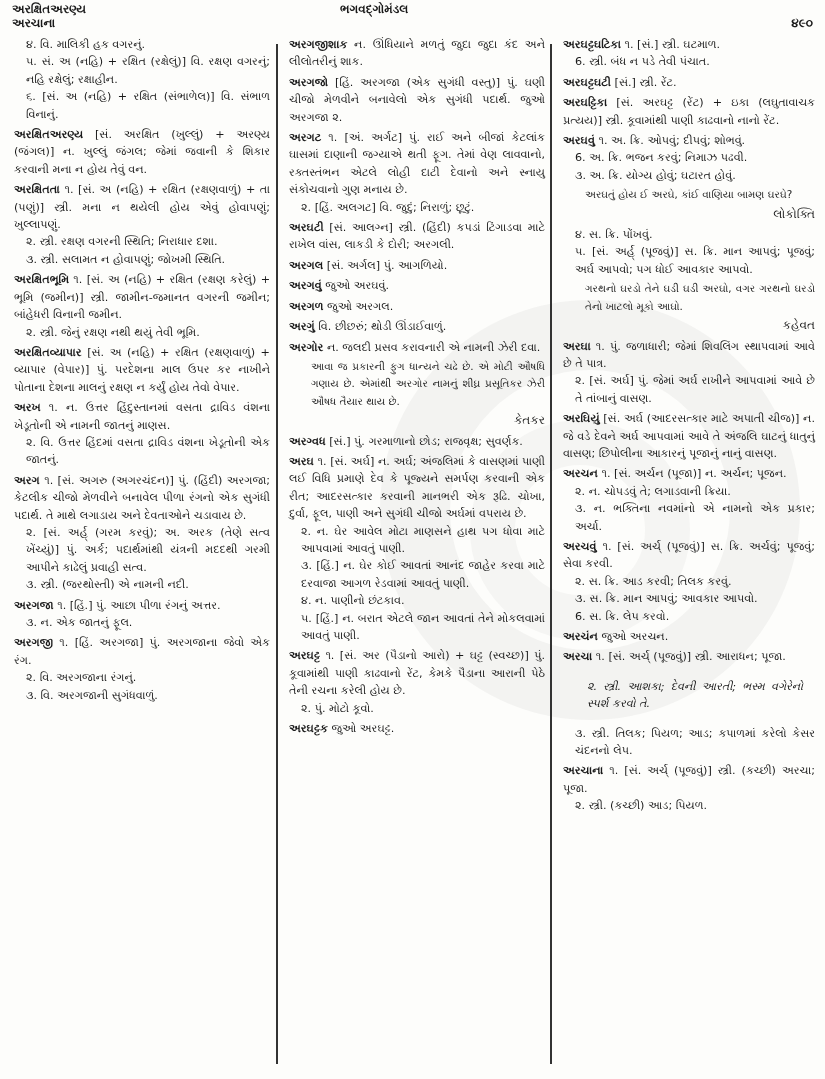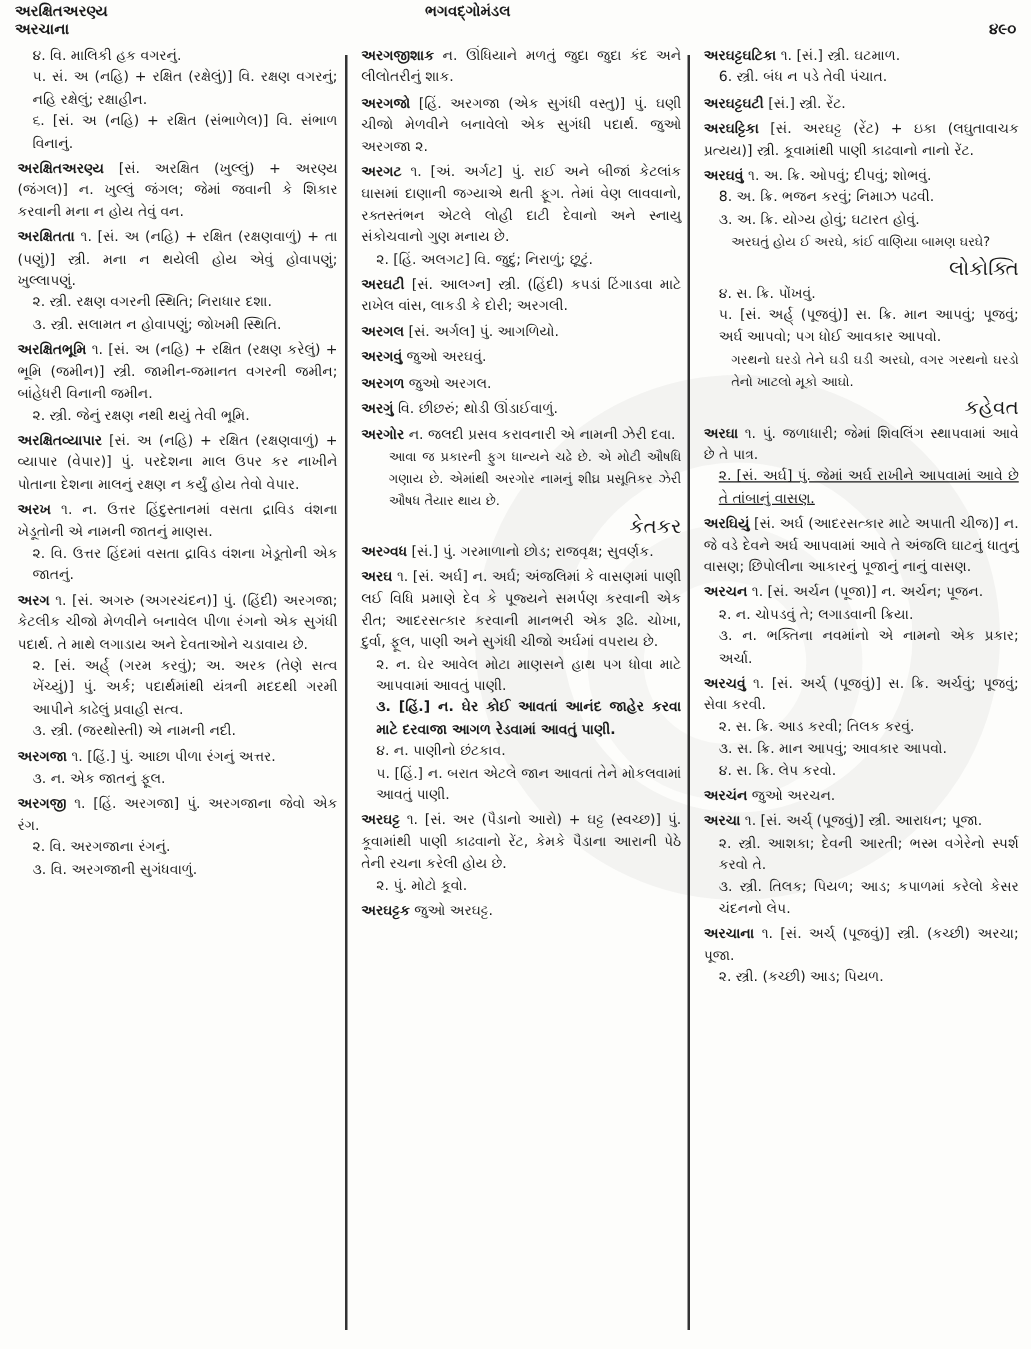--- a/index.html
+++ b/index.html
@@ -16,21 +16,21 @@
   .col1{left:14px;width:256px;}
   .col2{left:289px;width:256px;}
   .col3{left:563px;width:252px;}
   .rule{position:absolute;top:44px;width:2px;background:#333;}
   .rule1{left:276px;height:1020px;}
   .rule2{left:550px;height:1020px;}
   .entry{margin:0 0 3px 0;text-align:justify;}
   .entry .hw{font-weight:bold;}
   .sub{padding-left:12px;margin:0;text-align:justify;}
   .quote{padding-left:22px;font-size:10.4px;margin:2px 0;}
-  .quote-src{text-align:right;font-size:16px;}
+  .quote-src{text-align:right;font-size:12px;}
 </style>
 </head>
 <body>
 
 <div class="page">
   <div class="watermark"></div>
   <div class="watermark2"></div>
 
   <div class="header">
     <span class="guide-left">અરક્ષિતઅરણ્ય</span>
@@ -112,21 +112,21 @@
         <p class="" style="margin: 0px;"><span class="hw">અરગોર</span> <span>ન. જલદી પ્રસવ કરાવનારી એ નામની ઝેરી દવા.</span></p>
         <div class="quote">આવા જ પ્રકારની ફુગ ધાન્યને ચઢે છે. એ મોટી ઔષધિ ગણાય છે. એમાંથી અરગોર નામનું શીઘ્ર પ્રસૂતિકર ઝેરી ઔષધ તૈયાર થાય છે.</div>
         <div class="quote-src">કેતકર</div>
       </div>
       <div class="entry">
         <p class="" style="margin: 0px;"><span class="hw">અરગ્વધ</span> <span>[સં.] પું. ગરમાળાનો છોડ; રાજવૃક્ષ; સુવર્ણક.</span></p>
       </div>
       <div class="entry">
         <p class="" style="margin: 0px;"><span class="hw">અરઘ</span> <span>૧. [સં. અર્ઘ] ન. અર્ઘ; અંજલિમાં કે વાસણમાં પાણી લઈ વિધિ પ્રમાણે દેવ કે પૂજ્યને સમર્પણ કરવાની એક રીત; આદરસત્કાર કરવાની માનભરી એક રૂઢિ. ચોખા, દુર્વા, ફૂલ, પાણી અને સુગંધી ચીજો અર્ઘમાં વપરાય છે.</span></p>
         <p class="sub" style="margin: 0px;"><span>૨. ન. ઘેર આવેલ મોટા માણસને હાથ પગ ધોવા માટે આપવામાં આવતું પાણી.</span></p>
-        <p class="sub" style="margin: 0px; font-weight: bold;"><span>૩. [હિં.] ન. ઘેર કોઈ આવતાં આનંદ જાહેર કરવા માટે દરવાજા આગળ રેડવામાં આવતું પાણી.</span></p>
+        <p class="sub" style="margin: 0px;"><span>૩. [હિં.] ન. ઘેર કોઈ આવતાં આનંદ જાહેર કરવા માટે દરવાજા આગળ રેડવામાં આવતું પાણી.</span></p>
         <p class="sub" style="margin: 0px;"><span>૪. ન. પાણીનો છંટકાવ.</span></p>
         <p class="sub" style="margin: 0px;"><span>૫. [હિં.] ન. બરાત એટલે જાન આવતાં તેને મોકલવામાં આવતું પાણી.</span></p>
       </div>
       <div class="entry">
         <p class="" style="margin: 0px;"><span class="hw">અરઘટ્ટ</span> <span>૧. [સં. અર (પૈડાનો આરો) + ઘટ્ટ (સ્વચ્છ)] પું. કૂવામાંથી પાણી કાઢવાનો રેંટ, કેમકે પૈડાના આરાની પેઠે તેની રચના કરેલી હોય છે.</span></p>
         <p class="sub" style="margin: 0px;"><span>૨. પું. મોટો કૂવો.</span></p>
       </div>
       <div class="entry">
         <p class="" style="margin: 0px;"><span class="hw">અરઘટ્ટક</span> <span>જુઓ અરઘટ્ટ.</span></p>
       </div>
@@ -137,55 +137,55 @@
         <p class="sub" style="margin: 0px;"><span>6. સ્ત્રી. બંધ ન પડે તેવી પંચાત.</span></p>
       </div>
       <div class="entry">
         <p class="" style="margin: 0px;"><span class="hw">અરઘટ્ટઘટી</span> <span>[સં.] સ્ત્રી. રેંટ.</span></p>
       </div>
       <div class="entry">
         <p class="" style="margin: 0px;"><span class="hw">અરઘટ્ટિકા</span> <span>[સં. અરઘટ્ટ (રેંટ) + ઇકા (લઘુતાવાચક પ્રત્યય)] સ્ત્રી. કૂવામાંથી પાણી કાઢવાનો નાનો રેંટ.</span></p>
       </div>
       <div class="entry">
         <p class="" style="margin: 0px;"><span class="hw">અરઘવું</span> <span>૧. અ. ક્રિ. ઓપવું; દીપવું; શોભવું.</span></p>
-        <p class="sub" style="margin: 0px;"><span>8. અ. ક્રિ. ભજન કરવું; નિમાઝ પઢવી.</span></p>
+        <p class="sub" style="margin: 0px;"><span>6. અ. ક્રિ. ભજન કરવું; નિમાઝ પઢવી.</span></p>
         <p class="sub" style="margin: 0px;"><span>૩. અ. ક્રિ. યોગ્ય હોવું; ઘટારત હોવું.</span></p>
         <div class="quote">અરઘતું હોય ઈ અરઘે, કાંઈ વાણિયા બામણ ઘરઘે?</div>
         <div class="quote-src">લોકોક્તિ</div>
       </div>
       <div class="entry">
         <p class="sub" style="margin: 0px;"><span>૪. સ. ક્રિ. પોંખવું.</span></p>
         <p class="sub" style="margin: 0px;"><span>૫. [સં. અર્હ્ (પૂજવું)] સ. ક્રિ. માન આપવું; પૂજવું; અર્ઘ આપવો; પગ ધોઈ આવકાર આપવો.</span></p>
         <div class="quote">ગરથનો ઘરડો તેને ઘડી ઘડી અરઘો, વગર ગરથનો ઘરડો તેનો ખાટલો મૂકો આઘો.</div>
         <div class="quote-src">કહેવત</div>
       </div>
       <div class="entry">
         <p class="" style="margin: 0px;"><span class="hw">અરઘા</span> <span>૧. પું. જળાધારી; જેમાં શિવલિંગ સ્થાપવામાં આવે છે તે પાત્ર.</span></p>
-        <p class="sub" style="margin: 0px; text-decoration: underline;"><span>૨. [સં. અર્ઘ] પું. જેમાં અર્ઘ રાખીને આપવામાં આવે છે તે તાંબાનું વાસણ.</span></p>
+        <p class="sub" style="margin: 0px;"><span>૨. [સં. અર્ઘ] પું. જેમાં અર્ઘ રાખીને આપવામાં આવે છે તે તાંબાનું વાસણ.</span></p>
       </div>
       <div class="entry">
         <p class="" style="margin: 0px;"><span class="hw">અરઘિયું</span> <span>[સં. અર્ઘ (આદરસત્કાર માટે અપાતી ચીજ)] ન. જે વડે દેવને અર્ઘ આપવામાં આવે તે અંજલિ ઘાટનું ધાતુનું વાસણ; છિપોલીના આકારનું પૂજાનું નાનું વાસણ.</span></p>
       </div>
       <div class="entry">
         <p class="" style="margin: 0px;"><span class="hw">અરચન</span> <span>૧. [સં. અર્ચન (પૂજા)] ન. અર્ચન; પૂજન.</span></p>
         <p class="sub" style="margin: 0px;"><span>૨. ન. ચોપડવું તે; લગાડવાની ક્રિયા.</span></p>
         <p class="sub" style="margin: 0px;"><span>૩. ન. ભક્તિના નવમાંનો એ નામનો એક પ્રકાર; અર્ચા.</span></p>
       </div>
       <div class="entry">
         <p class="" style="margin: 0px;"><span class="hw">અરચવું</span> <span>૧. [સં. અર્ચ્ (પૂજવું)] સ. ક્રિ. અર્ચવું; પૂજવું; સેવા કરવી.</span></p>
         <p class="sub" style="margin: 0px;"><span>૨. સ. ક્રિ. આડ કરવી; તિલક કરવું.</span></p>
         <p class="sub" style="margin: 0px;"><span>૩. સ. ક્રિ. માન આપવું; આવકાર આપવો.</span></p>
-        <p class="sub" style="margin: 0px;"><span>૪. સ. ક્રિ. લેપ કરવો.</span></p>
+        <p class="sub" style="margin: 0px;"><span>6. સ. ક્રિ. લેપ કરવો.</span></p>
       </div>
       <div class="entry">
         <p class="" style="margin: 0px;"><span class="hw">અરચંન</span> <span>જુઓ અરચન.</span></p>
       </div>
       <div class="entry">
         <p class="" style="margin: 0px;"><span class="hw">અરચા</span> <span>૧. [સં. અર્ચ્ (પૂજવું)] સ્ત્રી. આરાધન; પૂજા.</span></p>
-        <p class="sub" style="margin: 0px;"><span>૨. સ્ત્રી. આશકા; દેવની આરતી; ભસ્મ વગેરેનો સ્પર્શ કરવો તે.</span></p>
+        <p class="sub" style="margin: 12px; font-style: italic;"><span>૨. સ્ત્રી. આશકા; દેવની આરતી; ભસ્મ વગેરેનો સ્પર્શ કરવો તે.</span></p>
         <p class="sub" style="margin: 0px;"><span>૩. સ્ત્રી. તિલક; પિયળ; આડ; કપાળમાં કરેલો કેસર ચંદનનો લેપ.</span></p>
       </div>
       <div class="entry">
         <p class="" style="margin: 0px;"><span class="hw">અરચાના</span> <span>૧. [સં. અર્ચ્ (પૂજવું)] સ્ત્રી. (કચ્છી) અરચા; પૂજા.</span></p>
         <p class="sub" style="margin: 0px;"><span>૨. સ્ત્રી. (કચ્છી) આડ; પિયળ.</span></p>
       </div>
     </div>
 </div>
 
 </body></html>

